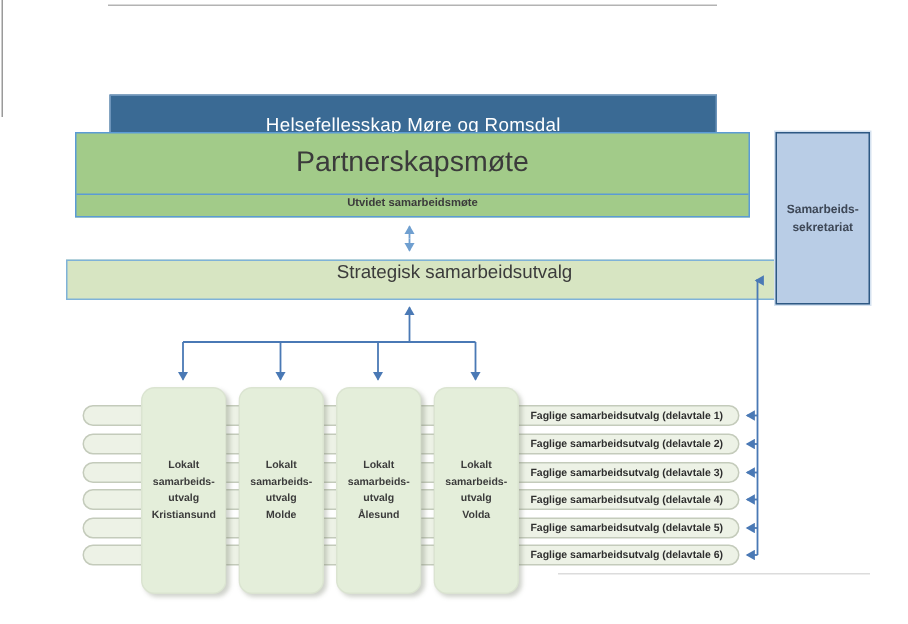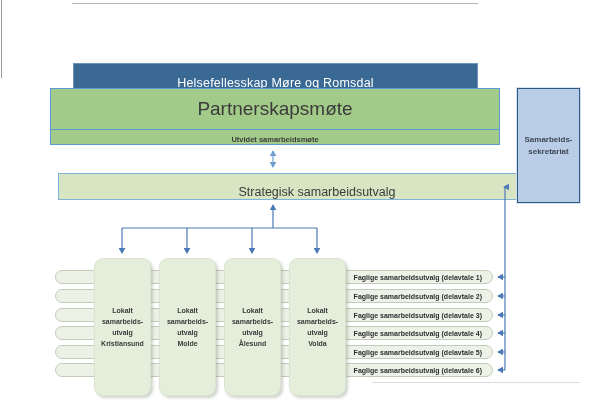--- a/index.html
+++ b/index.html
@@ -28,27 +28,27 @@
   .banner span{color:var(--banner-text);font-size:12.5px;letter-spacing:.2px;}
 
   .partnership{
     position:absolute;left:50px;top:88px;width:450px;height:57px;
     background:var(--partnership-bg);border:1px solid var(--partnership-border);
     box-sizing:border-box;display:flex;flex-direction:column;
   }
   .p-title{flex:1;display:flex;align-items:center;justify-content:center;
     font-size:19px;color:var(--text-dark);}
   .p-band{height:14px;border-top:1px solid var(--partnership-border);
-    display:flex;align-items:flex-end;justify-content:center;}
+    display:flex;align-items:flex-start;justify-content:center;}
   .p-band span{font-size:7.5px;font-weight:700;color:var(--text-dark);}
 
   .strategic{
-    position:absolute;left:58px;top:173px;width:518px;height:27px;
+    position:absolute;left:44px;top:173px;width:518px;height:27px;
     background:var(--strategic-bg);border:1px solid var(--strategic-border);
-    box-sizing:border-box;display:flex;align-items:flex-end;justify-content:center;
+    box-sizing:border-box;display:flex;align-items:flex-start;justify-content:center;
   }
   .strategic span{font-size:12.5px;color:var(--text-dark);}
 
   .secretariat{
     position:absolute;left:517px;top:88px;width:63px;height:115px;
     background:var(--secretariat-bg);border:1.5px solid var(--secretariat-border);
     box-sizing:border-box;display:flex;flex-direction:column;align-items:center;justify-content:center;
     box-shadow:0 0 0 1px #d5e2f0;
   }
   .secretariat span{font-size:8px;font-weight:700;color:#3d4756;line-height:12px;}

